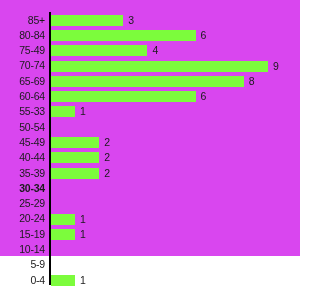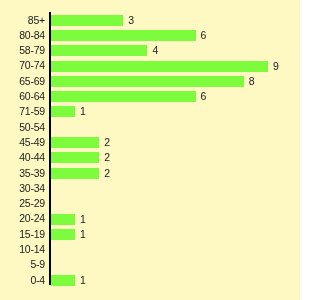--- a/index.html
+++ b/index.html
@@ -10,22 +10,22 @@
   }
   body {
     width: 300px;
     height: 300px;
     overflow: hidden;
     font-family: "Liberation Sans", sans-serif;
   }
   #chart-root {
     position: relative;
     width: 300px;
-    height: 300px;
-    background: #fef9c3;
+    height: 256px;
+    background: #d946ef;
   }
   .plot-area {
     position: absolute;
     left: 0;
     top: 0;
     width: 300px;
     height: 300px;
   }
   .axis-line {
     position: absolute;
@@ -92,21 +92,21 @@
           </div>
         </div>
         <div class="row" style="top: 27.8px;">
           <div class="cat-label">80-84</div>
           <div class="bar-wrap">
             <div class="bar" style="width: 144.6px; background: rgb(124, 252, 60);"></div>
             <div class="val-label" style="left: 149.6px;">6</div>
           </div>
         </div>
         <div class="row" style="top: 43.1px;">
-          <div class="cat-label">58-79</div>
+          <div class="cat-label">75-49</div>
           <div class="bar-wrap">
             <div class="bar" style="width: 96.4px; background: rgb(124, 252, 60);"></div>
             <div class="val-label" style="left: 101.4px;">4</div>
           </div>
         </div>
         <div class="row" style="top: 58.4px;">
           <div class="cat-label">70-74</div>
           <div class="bar-wrap">
             <div class="bar" style="width: 216.9px; background: rgb(124, 252, 60);"></div>
             <div class="val-label" style="left: 221.9px;">9</div>
@@ -120,21 +120,21 @@
           </div>
         </div>
         <div class="row" style="top: 89px;">
           <div class="cat-label">60-64</div>
           <div class="bar-wrap">
             <div class="bar" style="width: 144.6px; background: rgb(124, 252, 60);"></div>
             <div class="val-label" style="left: 149.6px;">6</div>
           </div>
         </div>
         <div class="row" style="top: 104.3px;">
-          <div class="cat-label">71-59</div>
+          <div class="cat-label">55-33</div>
           <div class="bar-wrap">
             <div class="bar" style="width: 24.1px; background: rgb(124, 252, 60);"></div>
             <div class="val-label" style="left: 29.1px;">1</div>
           </div>
         </div>
         <div class="row" style="top: 119.6px; text-decoration: underline;">
           <div class="cat-label">50-54</div>
           <div class="bar-wrap"></div>
         </div>
         <div class="row" style="top: 134.9px;">
@@ -151,21 +151,21 @@
             <div class="val-label" style="left: 53.2px;">2</div>
           </div>
         </div>
         <div class="row" style="top: 165.5px;">
           <div class="cat-label">35-39</div>
           <div class="bar-wrap">
             <div class="bar" style="width: 48.2px; background: rgb(124, 252, 60);"></div>
             <div class="val-label" style="left: 53.2px;">2</div>
           </div>
         </div>
-        <div class="row" style="top: 180.8px;">
+        <div class="row" style="top: 180.8px; font-weight: bold;">
           <div class="cat-label">30-34</div>
           <div class="bar-wrap"></div>
         </div>
         <div class="row" style="top: 196.1px;">
           <div class="cat-label">25-29</div>
           <div class="bar-wrap"></div>
         </div>
         <div class="row" style="top: 211.4px;">
           <div class="cat-label">20-24</div>
           <div class="bar-wrap">

